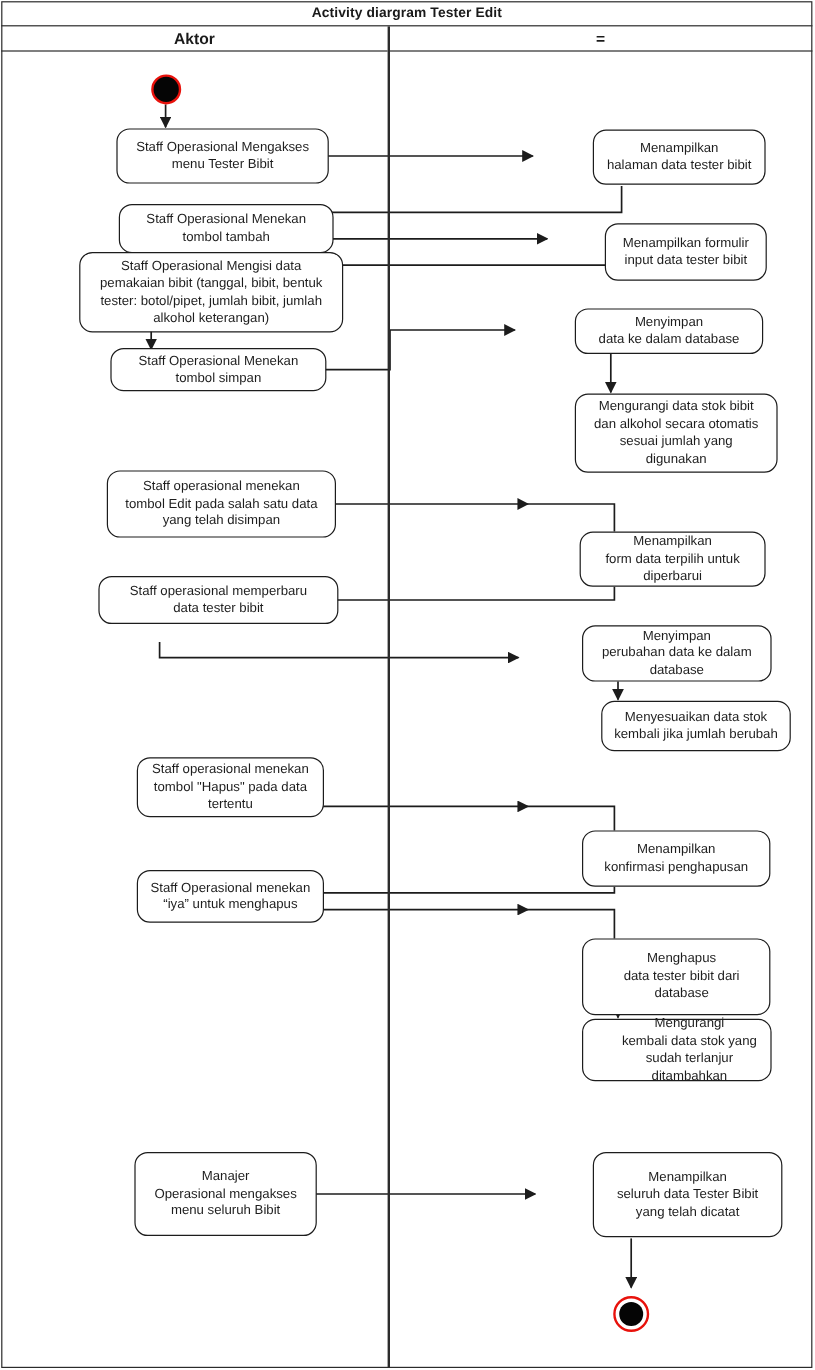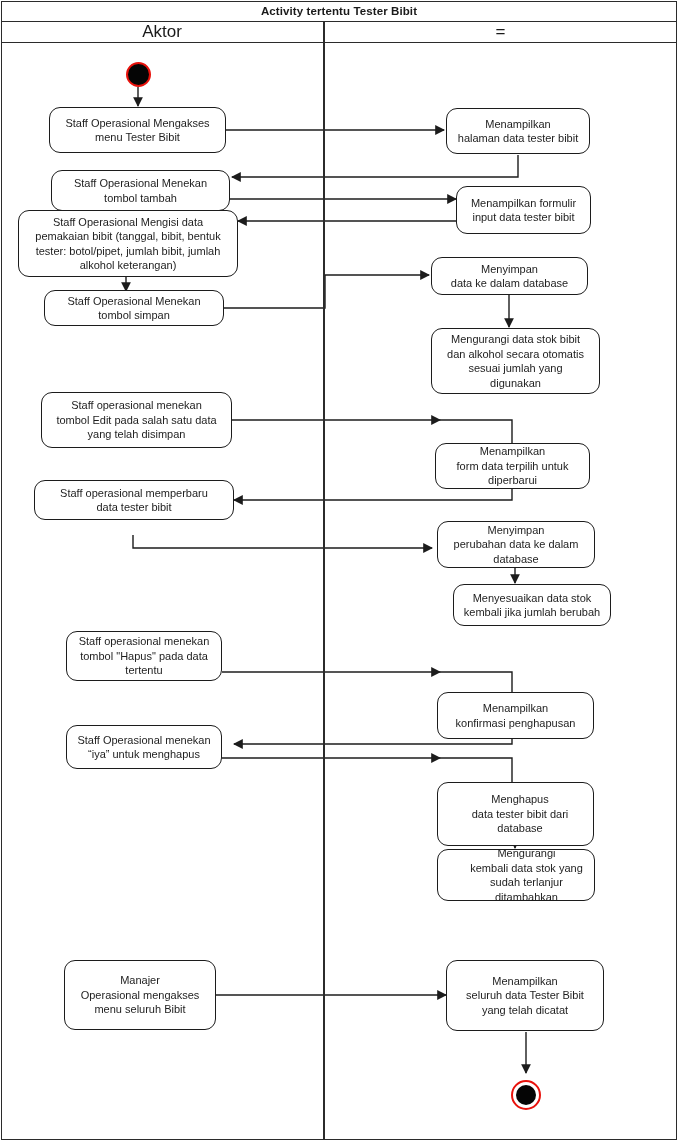--- a/index.html
+++ b/index.html
@@ -60,22 +60,22 @@
     height: 21px;
     box-sizing: border-box;
     border-bottom: 1px solid #2b2b2b;
     display: flex;
     align-items: center;
     justify-content: center;
   }
   .col-head.left  { left: 1px;   width: 322px; }
   .col-head.right { left: 324px; width: 353px; }
   .col-head-text {
-    font-size: 17px;
-    font-weight: normal;
+    font-size: 13px;
+    font-weight: bold;
     color: #1a1a1a;
   }
   .divider-v {
     position: absolute;
     left: 323px;
     top: 22px;
     width: 1.6px;
     height: 1118px;
     background: #2b2b2b;
   }
@@ -84,20 +84,21 @@
     position: absolute;
     box-sizing: border-box;
     border: 1.3px solid #1c1c1c;
     border-radius: 11px;
     background: #ffffff;
     display: flex;
     align-items: center;
     justify-content: center;
     text-align: center;
     padding: 2px 3px;
+    margin-left: 48px;
   }
   .node-text {
     font-size: 11px;
     line-height: 14.5px;
     color: #1d1d1d;
     white-space: pre-line;
   }
   
   .start-node {
     position: absolute;
@@ -181,21 +182,21 @@
 
     <g fill="none" stroke="#1c1c1c" stroke-width="1.4" marker-end="url(#arrow)">
       <path d="M 512 489 L 512 500 L 234 500"></path>
       <path d="M 512 739 L 512 744 L 234 744"></path>
     </g>
   </svg>
 
   <div class="frame-outer"></div>
 
   <div class="title-bar">
-    <span class="title-text">Activity tertentu Tester Bibit</span>
+    <span class="title-text">Activity diargram Tester Edit</span>
   </div>
 
   <div class="col-head left">
     <span class="col-head-text">Aktor</span>
   </div>
   <div class="col-head right">
     <span class="col-head-text">=</span>
   </div>
   <div class="divider-v"></div>
 

